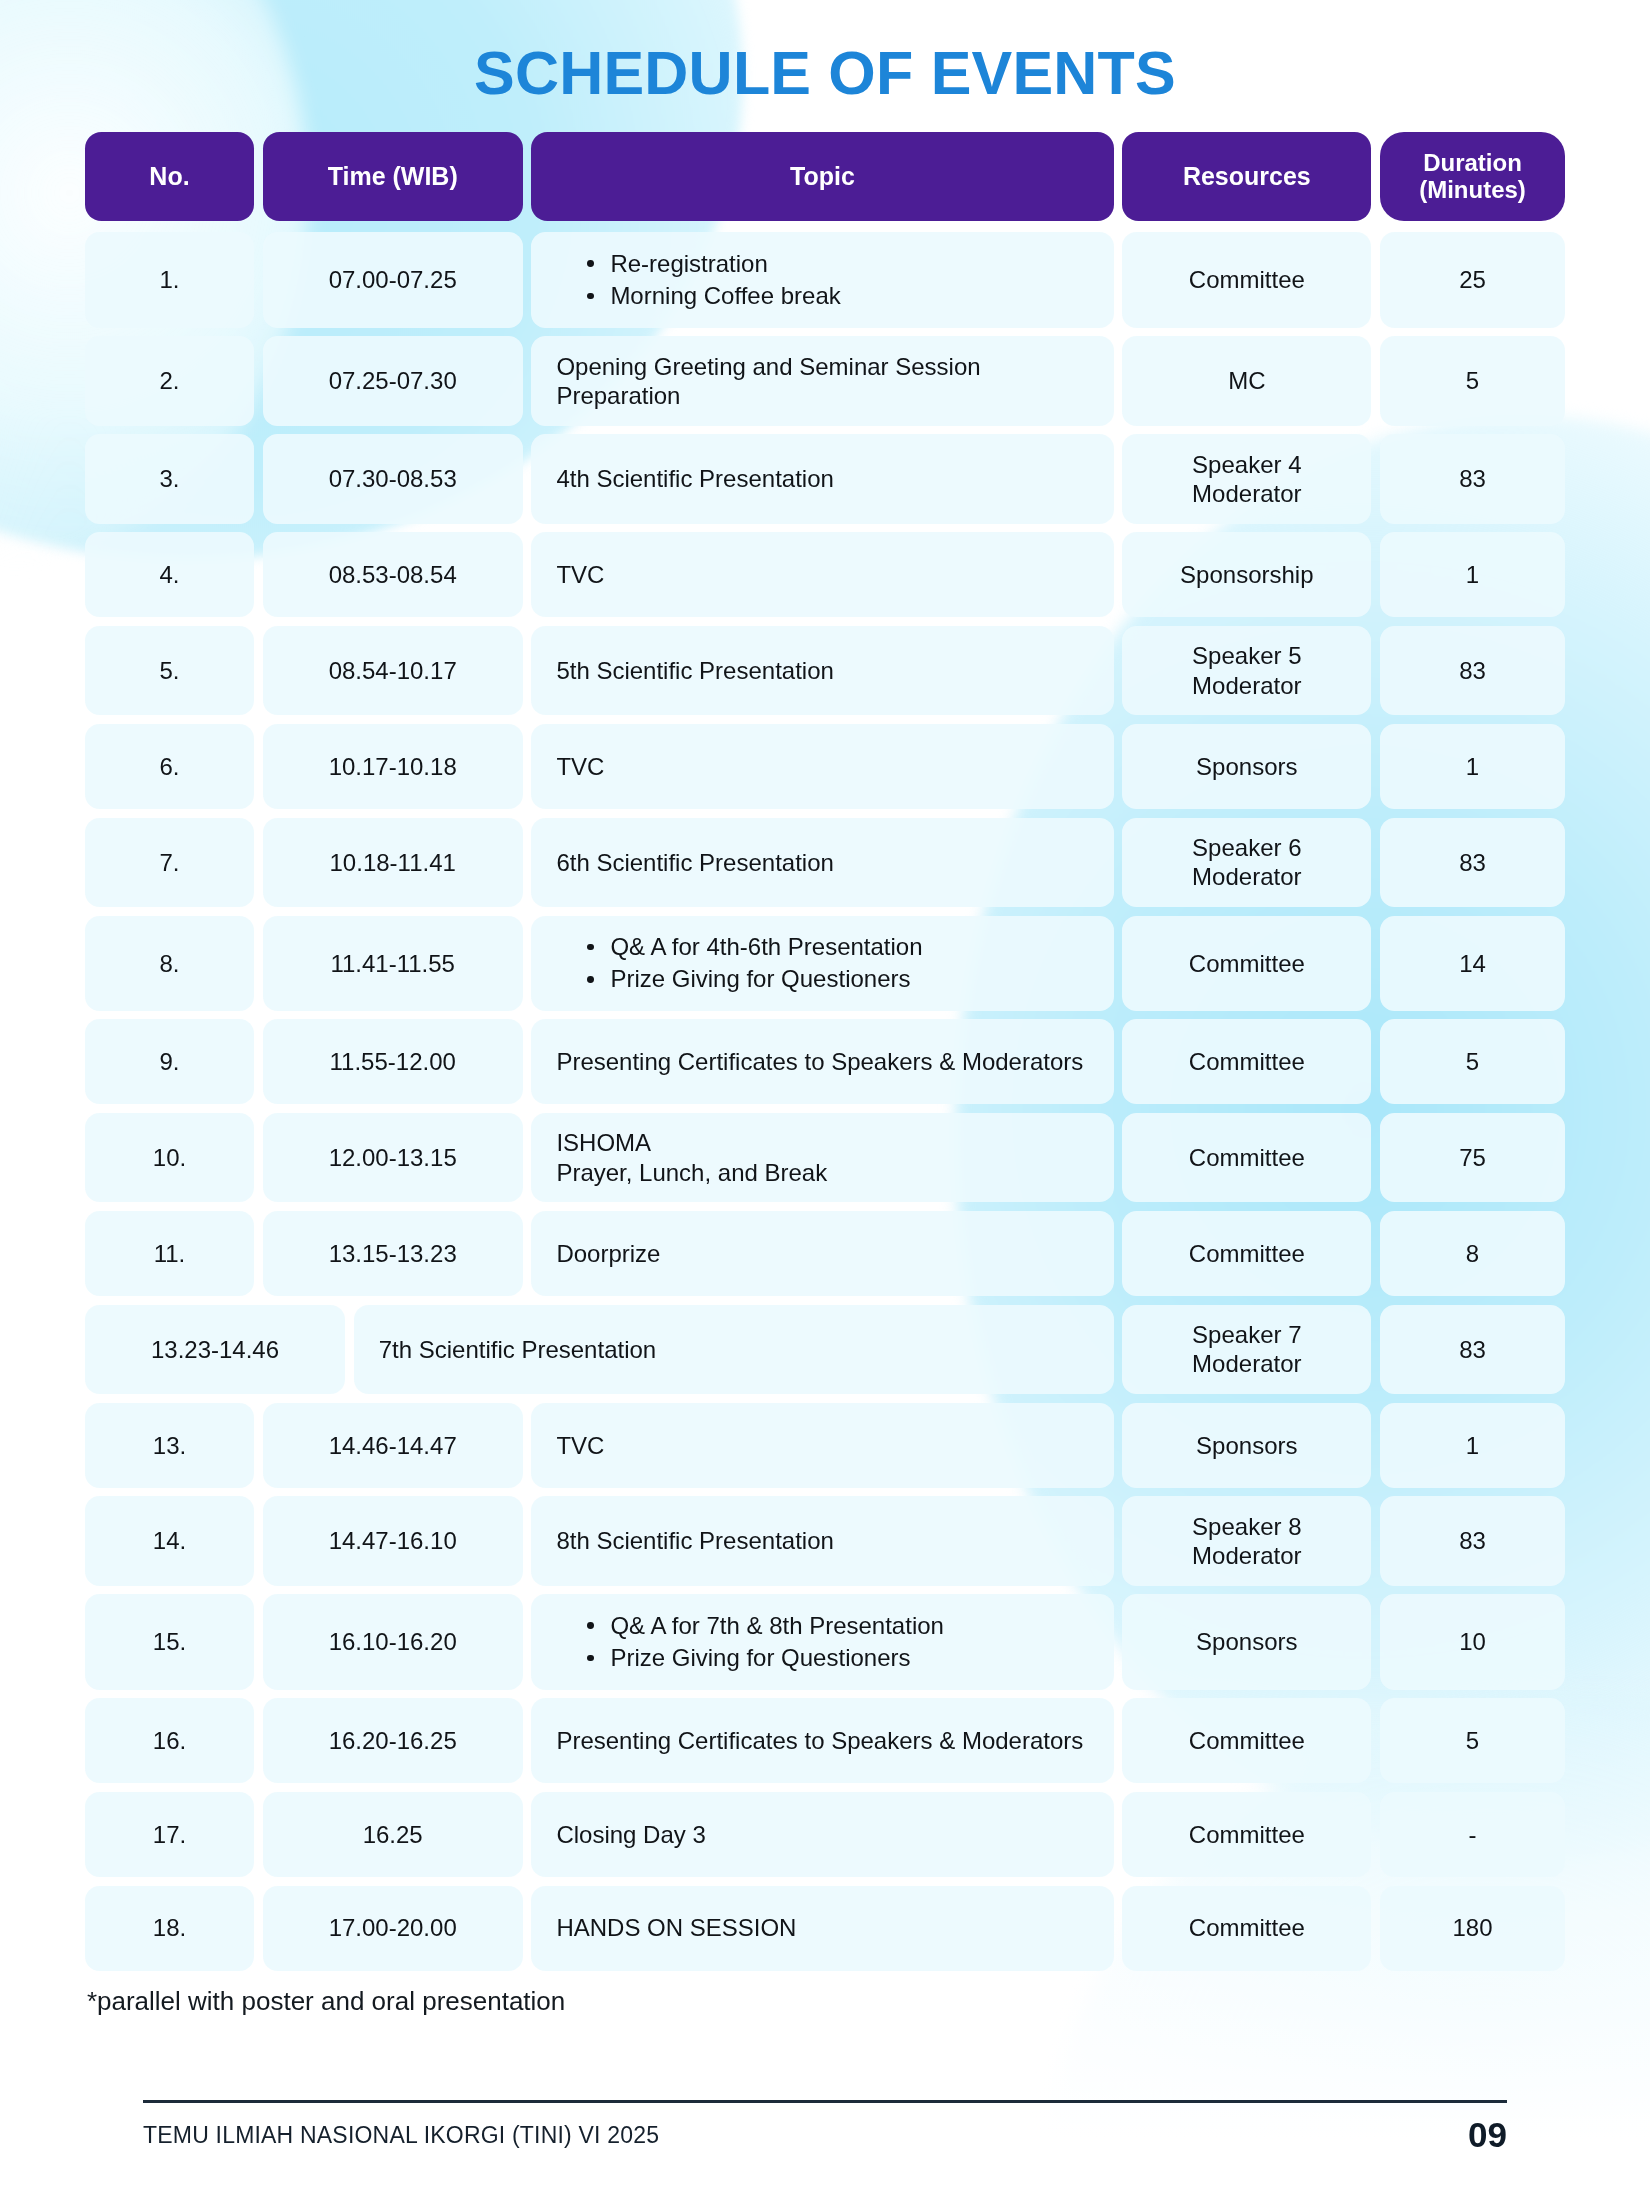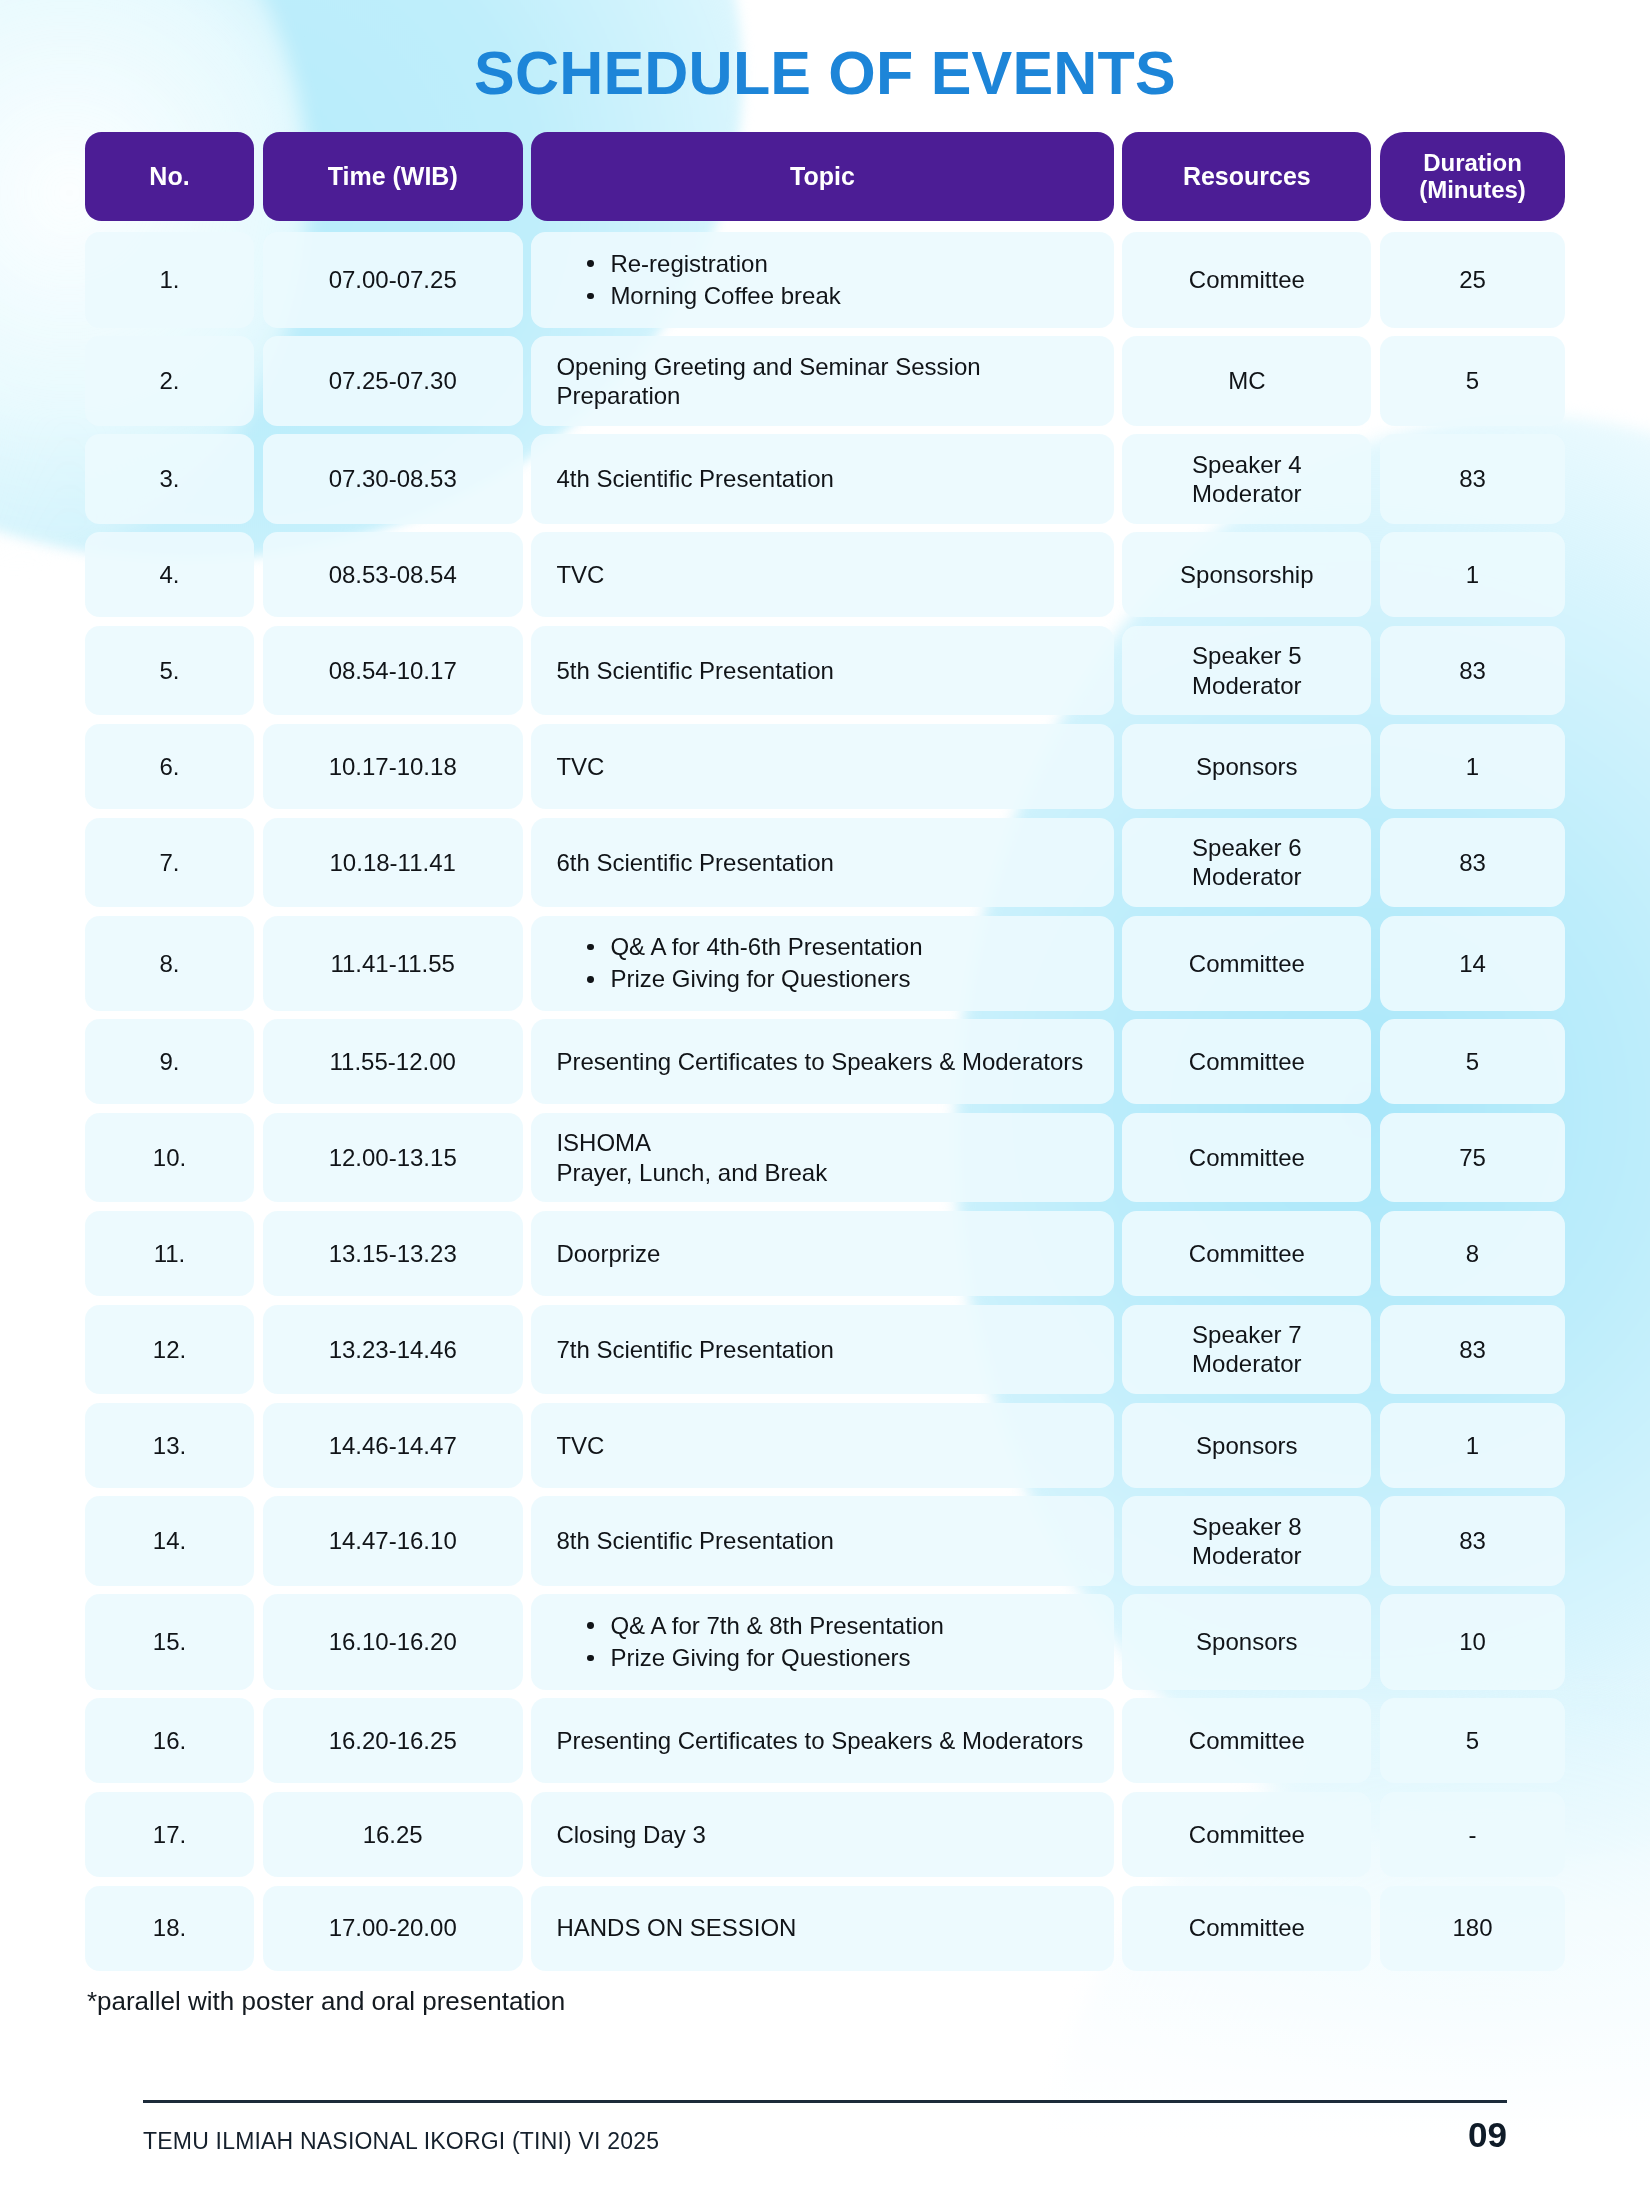--- a/index.html
+++ b/index.html
@@ -208,21 +208,21 @@
     padding: 0 85px;
   }
   #footer-rule {
     height: 3.9px;
     background: #1c2b3a;
     width: calc(100% - 116px);
     margin: 0 auto 11.6px auto;
   }
   #footer-row {
     display: flex;
-    align-items: flex-end;
+    align-items: center;
     justify-content: space-between;
     padding: 0 58px;
   }
   #footer-text {
     font-size: 23px;
     color: #15202c;
     letter-spacing: 0.2px;
   }
   #page-number {
     font-size: 35px;
@@ -396,21 +396,20 @@
           <div class="cell c-time">13.15-13.23</div>
           <div class="cell c-topic">Doorprize</div>
           <div class="cell c-res">
             <div class="cell-inner">
               <span class="res-line">Committee</span>
             </div>
           </div>
           <div class="cell c-dur">8</div>
         </div>
         <div class="trow data">
-          <div class="cell c-no">12.</div>
           <div class="cell c-time">13.23-14.46</div>
           <div class="cell c-topic">7th Scientific Presentation</div>
           <div class="cell c-res">
             <div class="cell-inner">
               <span class="res-line">Speaker 7</span>
               <span class="res-line">Moderator</span>
             </div>
           </div>
           <div class="cell c-dur">83</div>
         </div>

